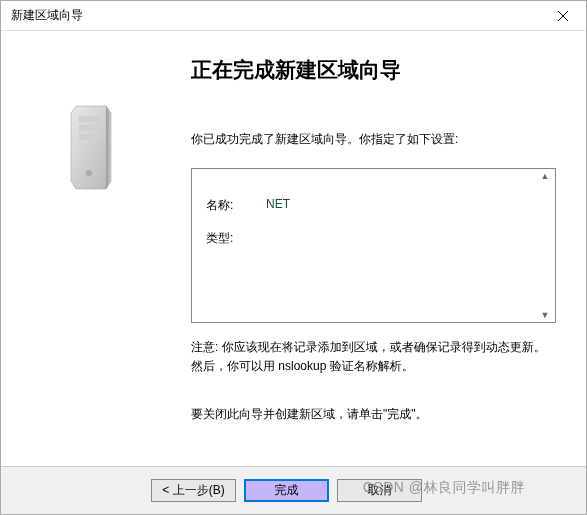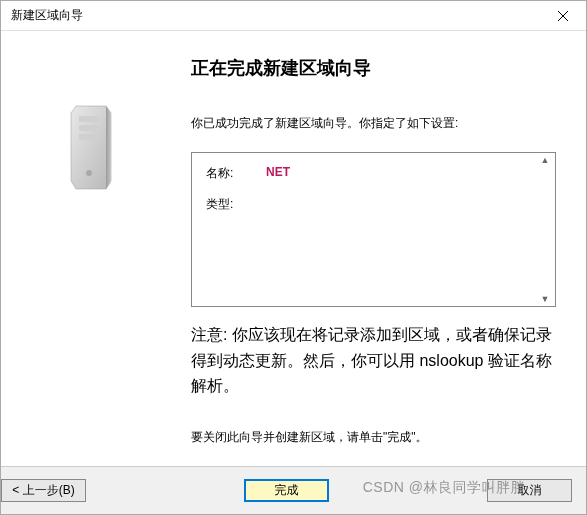--- a/index.html
+++ b/index.html
@@ -58,83 +58,84 @@
       width: 60px;
       height: 90px;
     }
     .content {
       flex: 1;
       padding: 0 30px 0 10px;
       display: flex;
       flex-direction: column;
     }
     .heading {
-      font-size: 18px;
+      font-size: 21px;
       font-weight: bold;
       color: #000;
       margin-bottom: 35px;
       margin-top: 5px;
     }
     .intro {
       font-size: 12px;
       color: #000;
       margin-bottom: 20px;
+      margin-top: 12px;
     }
     .settings-box {
       border: 1px solid #888;
       background: #fff;
       height: 155px;
       padding: 12px 14px;
       position: relative;
     }
     .settings-row {
       display: flex;
       font-size: 12px;
       margin-bottom: 14px;
+      margin-top: 16px;
     }
     .settings-row:last-child { margin-bottom: 0; }
     .settings-label {
       width: 60px;
       color: #000;
     }
     .settings-value {
-      color: #be185d;
-      font-weight: bold;
+      color: #14532d;
     }
     .scrollbar-hint {
       position: absolute;
       right: 2px;
       top: 2px;
       bottom: 2px;
       width: 16px;
       display: flex;
       flex-direction: column;
       justify-content: space-between;
       align-items: center;
     }
     .scrollbar-hint span {
       font-size: 9px;
       color: #666;
     }
     .note {
-      font-size: 16px;
+      font-size: 12px;
       color: #000;
       margin-top: 15px;
       line-height: 1.6;
     }
     .closing {
       font-size: 12px;
       color: #000;
       margin-top: 30px;
     }
     .button-bar {
       height: 48px;
       border-top: 1px solid #ccc;
       display: flex;
-      justify-content: space-between;
+      justify-content: center;
       align-items: center;
       padding-right: 14px;
       gap: 8px;
       background: #f0f0f0;
     }
     .btn {
       height: 23px;
       min-width: 85px;
       border: 1px solid #888;
       background: #e8e8e8;
@@ -142,21 +143,21 @@
       font-family: inherit;
       display: flex;
       align-items: center;
       justify-content: center;
       padding: 0 10px;
       cursor: pointer;
     }
     .btn.primary {
       border: 1px solid #0078d7;
       box-shadow: inset 0 0 0 1px #0078d7;
-      background: #fef9c3;
+      background: #c4b5fd;
     }
     .watermark {
       position: absolute;
       bottom: 18px;
       right: 62px;
       font-size: 14px;
       color: rgba(120,120,120,0.75);
       letter-spacing: 0.5px;
       pointer-events: none;
     }

